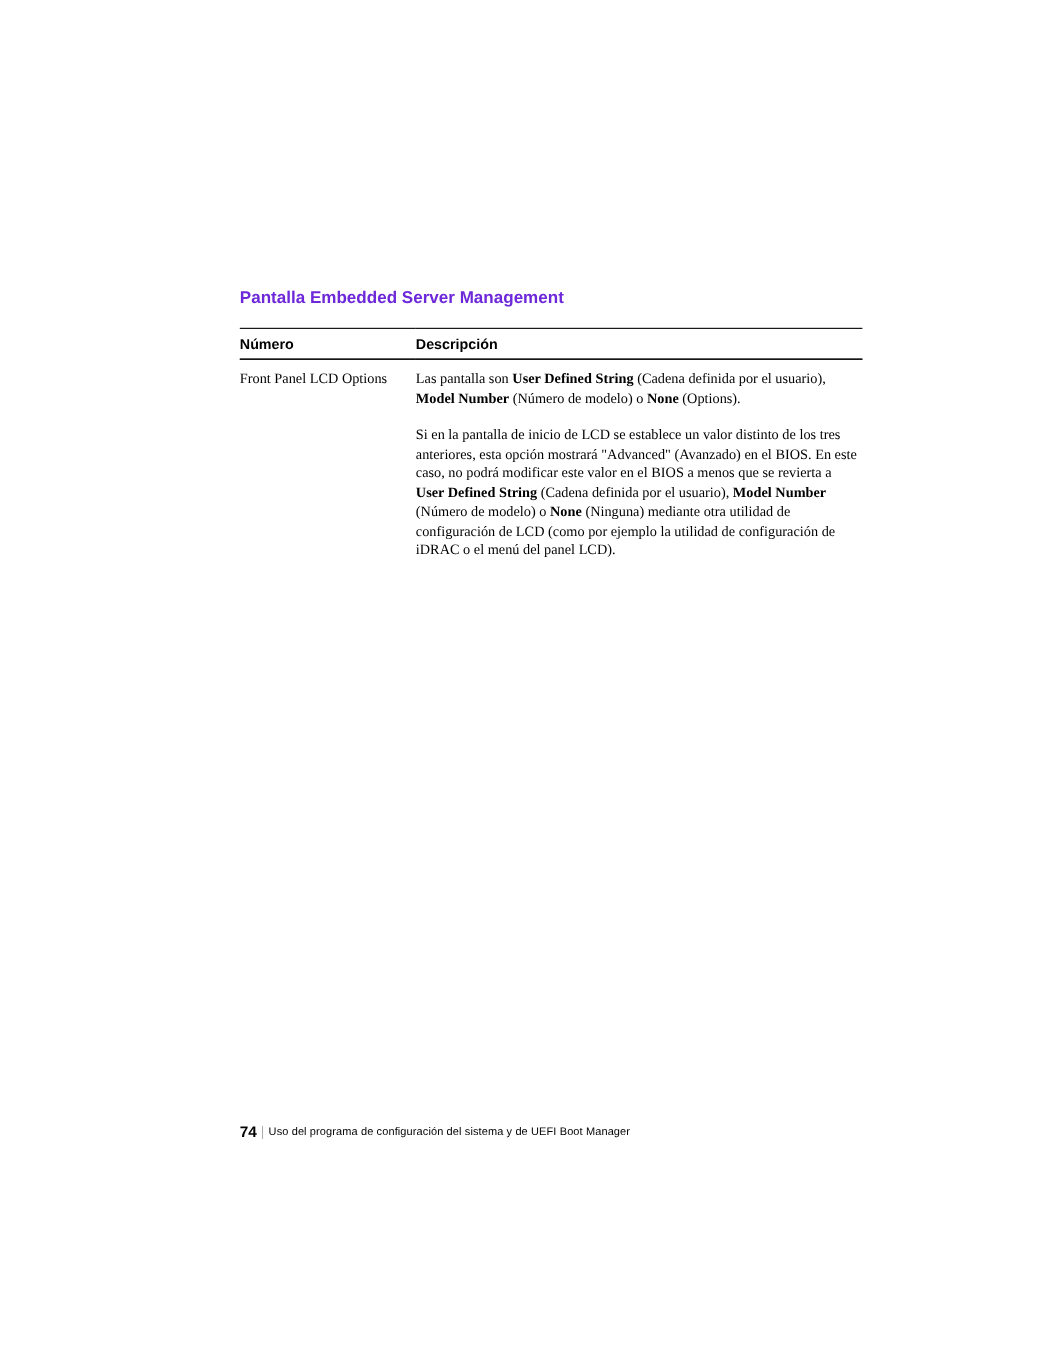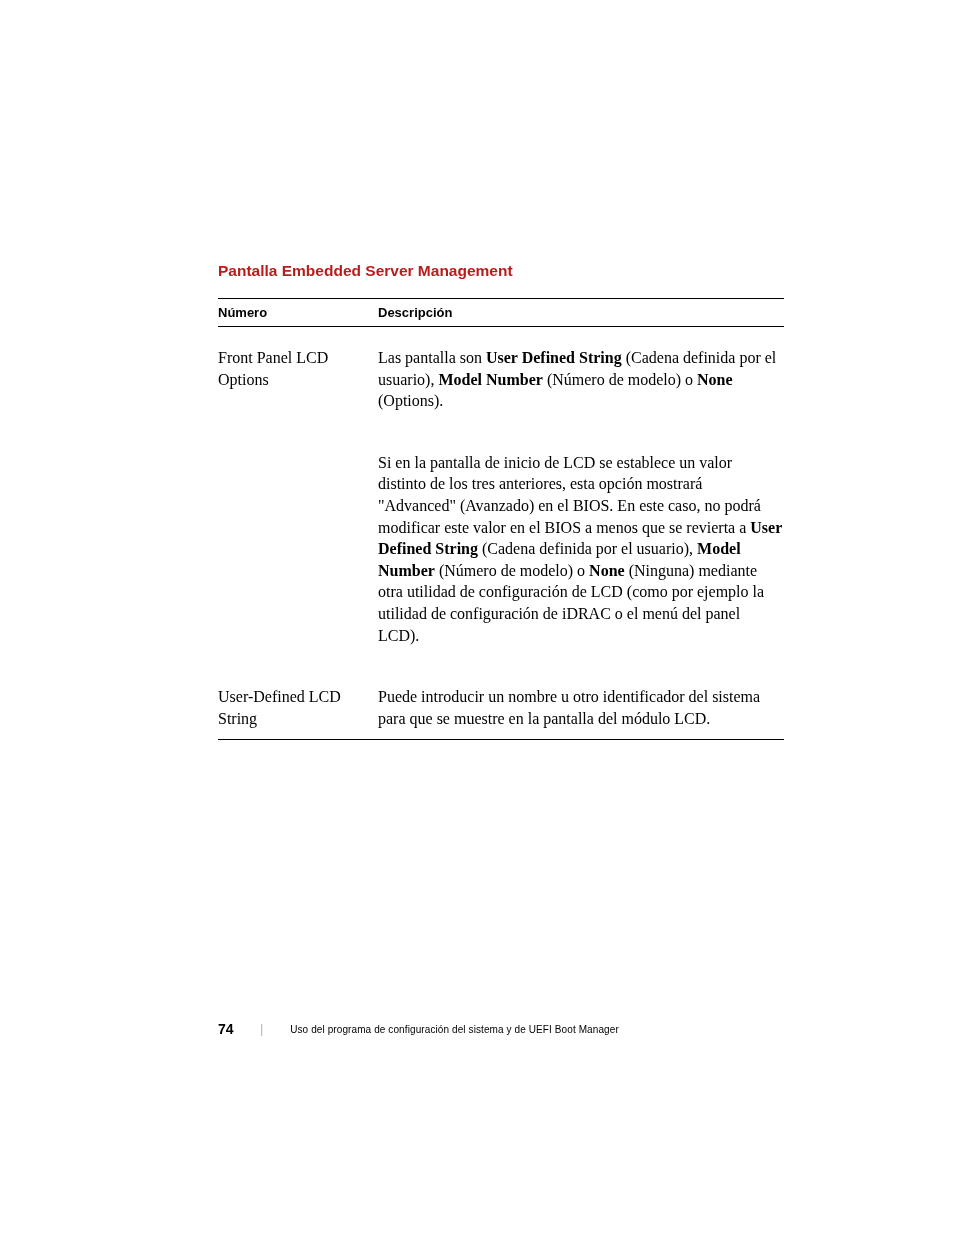--- a/index.html
+++ b/index.html
@@ -14,21 +14,21 @@
       font-family: Georgia, 'Times New Roman', serif;
       position: relative;
     }
     .page {
       padding: 262px 170px 0 218px;
     }
     .section-heading {
       font-family: Arial, Helvetica, sans-serif;
       font-weight: bold;
       font-size: 15.5px;
-      color: #b91c1c;
+      color: #6d28d9;
       margin-bottom: 18px;
     }
     table {
       width: 100%;
       border-collapse: collapse;
       font-size: 14px;
     }
     thead tr {
       border-top: 1.5px solid #000;
       border-bottom: 1px solid #000;
@@ -38,43 +38,43 @@
       font-weight: bold;
       font-size: 13px;
       text-align: left;
       padding: 6px 0;
     }
     thead th.col-option {
       width: 160px;
     }
     tbody td {
       vertical-align: top;
-      padding: 20px 0;
+      padding: 8px 0;
       line-height: 1.35;
-      font-size: 16px;
+      font-size: 13px;
     }
     tbody td.col-option {
       width: 160px;
       padding-right: 6px;
     }
     tbody tr.last-row td {
       border-bottom: 1.5px solid #000;
       padding-bottom: 10px;
     }
     .bold {
       font-weight: bold;
     }
     .footer {
       position: absolute;
       bottom: 198px;
       left: 218px;
       font-size: 12px;
       display: flex;
       align-items: center;
-      gap: 27px;
+      gap: 4px;
     }
     .footer-page {
       font-family: Arial, Helvetica, sans-serif;
       font-weight: bold;
       font-size: 14px;
     }
     .footer-divider {
       color: #888;
       font-size: 13px;
     }
@@ -99,24 +99,20 @@
     </thead>
     <tbody>
       <tr>
         <td class="col-option">Front Panel LCD Options</td>
         <td><span>Las pantalla son </span><span class="bold">User Defined String</span><span> (Cadena definida por el usuario), </span><span class="bold">Model Number</span><span> (Número de modelo) o </span><span class="bold">None</span><span> (Options).</span></td>
       </tr>
       <tr>
         <td class="col-option"></td>
         <td><span>Si en la pantalla de inicio de LCD se establece un valor distinto de los tres anteriores, esta opción mostrará "Advanced" (Avanzado) en el BIOS. En este caso, no podrá modificar este valor en el BIOS a menos que se revierta a </span><span class="bold">User Defined String</span><span> (Cadena definida por el usuario), </span><span class="bold">Model Number</span><span> (Número de modelo) o </span><span class="bold">None</span><span> (Ninguna) mediante otra utilidad de configuración de LCD (como por ejemplo la utilidad de configuración de iDRAC o el menú del panel LCD).</span></td>
       </tr>
-      <tr class="last-row">
-        <td class="col-option">User-Defined LCD String</td>
-        <td>Puede introducir un nombre u otro identificador del sistema para que se muestre en la pantalla del módulo LCD.</td>
-      </tr>
     </tbody>
   </table>
 </div>
 
 <div class="footer">
   <span class="footer-page">74</span>
   <span class="footer-divider">|</span>
   <span class="footer-text">Uso del programa de configuración del sistema y de UEFI Boot Manager</span>
 </div>
 

